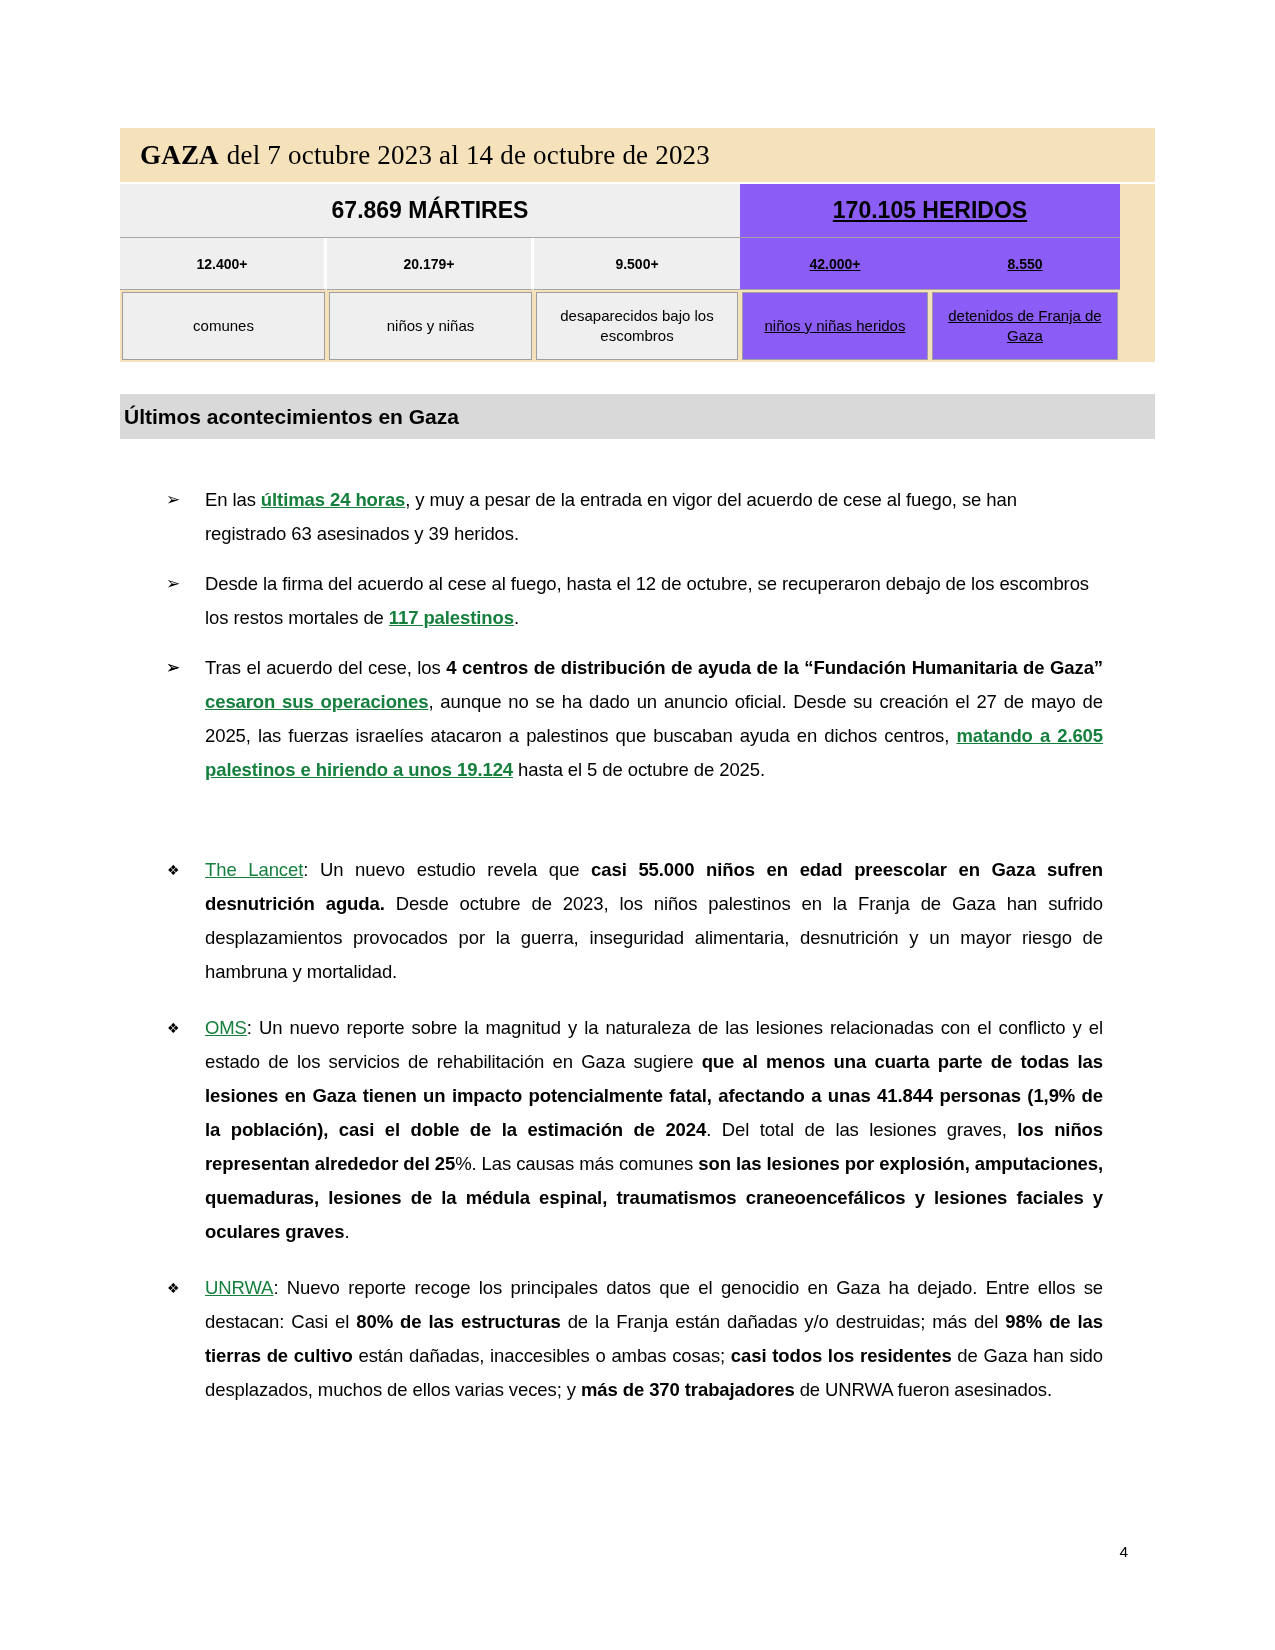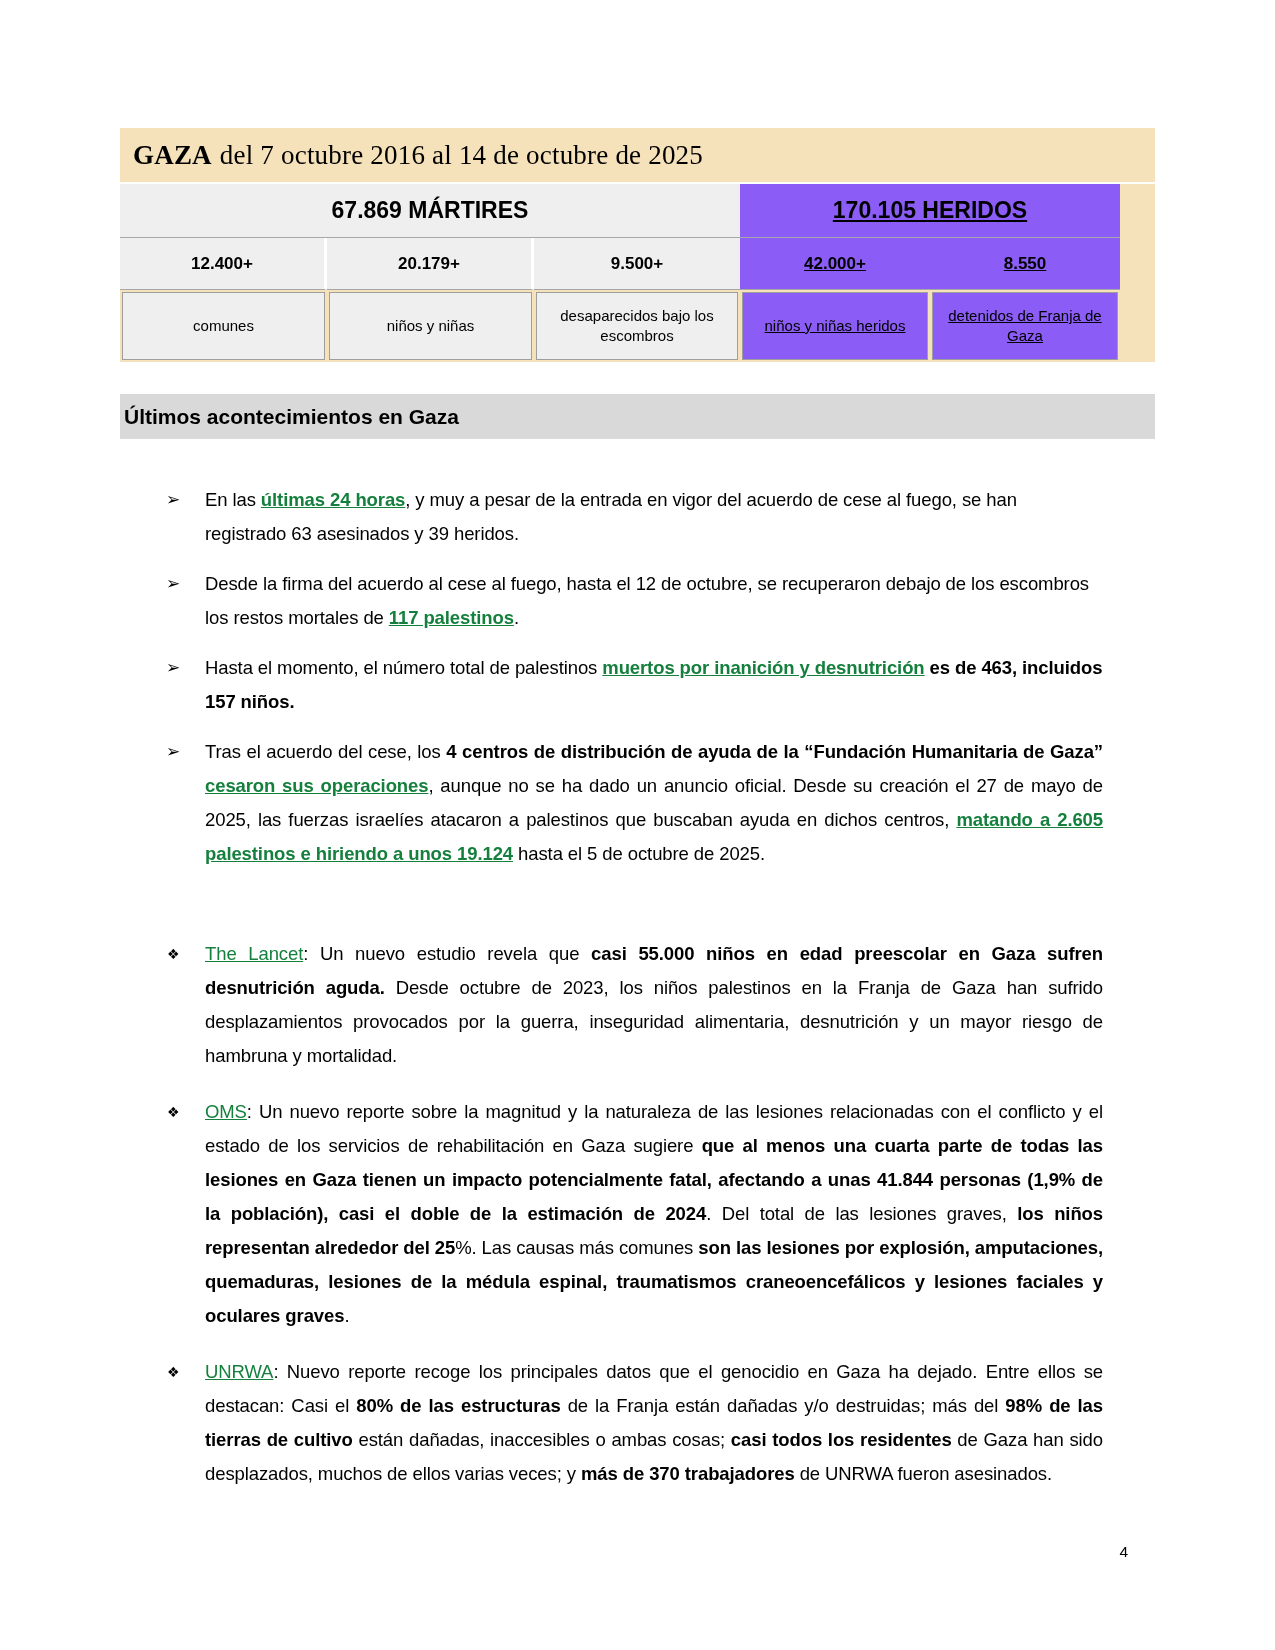--- a/index.html
+++ b/index.html
@@ -1,31 +1,31 @@
 <!DOCTYPE html>
 <html><head>
 <meta charset="utf-8">
 <style>
   html,body{margin:0;padding:0;background:#fff;}
   .page{position:relative;width:1275px;height:1650px;background:#ffffff;overflow:hidden;
         font-family:"Liberation Sans",sans-serif;color:#000;box-sizing:border-box;
         padding:128px 120px 0 120px;}
   
   .hero{width:1035px;background:#f5e1ba;}
-  .hero-title{height:54px;display:flex;align-items:center;padding-left:13px;
+  .hero-title{height:54px;display:flex;align-items:center;padding-left:20px;
               border-bottom:2px solid #ffffff;
               font-family:"Liberation Serif",serif;font-size:27px;letter-spacing:.2px;}
   .hero-title .t-strong{font-weight:700;margin-right:8px;}
   .stats-grid{display:grid;grid-template-columns:207px 207px 206px 190px 190px 35px;
               grid-template-rows:54px 52px 72px;}
   .cell{display:flex;align-items:center;justify-content:center;text-align:center;box-sizing:border-box;}
   .g-gray{background:#efefef;}
   .g-white{background:#8b5cf6;text-decoration:underline;}
   .group{font-weight:700;font-size:23px;border-bottom:1px solid #a6a6a6;}
-  .value{font-weight:700;font-size:17px;border-bottom:1px solid #a6a6a6;}
+  .value{font-weight:700;font-size:14px;border-bottom:1px solid #a6a6a6;}
   .value.sep{border-right:3px solid #ffffff;}
   .label-cell{font-size:15px;line-height:20px;margin:2px;border:1px solid #9e9e9e;padding:2px 8px;}
   .spacer{background:transparent;}
   
   .section-bar{width:1035px;height:45px;margin-top:32px;background:#d9d9d9;
                display:flex;align-items:center;padding-left:4px;box-sizing:border-box;
                font-size:21px;font-weight:700;}
   
   ul{list-style:none;margin:0;padding:0;}
   .arrow-list{margin-top:44px;}
@@ -43,21 +43,21 @@
   .page-number{position:absolute;right:147px;top:1543px;font-size:15.5px;}
 </style>
 </head>
 <body>
 
 <div class="page">
 
   <div class="hero">
     <div class="hero-title">
       <span class="t-strong">GAZA</span>
-      <span class="t-rest">del 7 octubre 2016 al 14 de octubre de 2025</span>
+      <span class="t-rest">del 7 octubre 2023 al 14 de octubre de 2023</span>
     </div>
     <div class="stats-grid">
 
       <div class="cell group g-gray" style="grid-column:1 / span 3;">67.869 MÁRTIRES</div>
       <div class="cell group g-white" style="grid-column:4 / span 2;">170.105 HERIDOS</div>
       <div class="spacer"></div>
 
       <div class="cell value g-gray sep">12.400+</div>
       <div class="cell value g-gray sep">20.179+</div>
       <div class="cell value g-gray">9.500+</div>
@@ -80,21 +80,20 @@
     <li>
       <span class="marker">➢</span>
       <span class="ptext"><span>En las </span><span class="seg-l seg-b">últimas 24 horas</span><span>, y muy a pesar de la entrada en vigor del acuerdo de cese al fuego, se han registrado 63 asesinados y 39 heridos.</span></span>
     </li>
     <li>
       <span class="marker">➢</span>
       <span class="ptext"><span>Desde la firma del acuerdo al cese al fuego, hasta el 12 de octubre, se recuperaron debajo de los escombros los restos mortales de </span><span class="seg-l seg-b">117 palestinos</span><span>.</span></span>
     </li>
     <li>
       <span class="marker">➢</span>
-      <span class="ptext"><span>Hasta el momento, el número total de palestinos </span><span class="seg-l seg-b">muertos por inanición y desnutrición</span><span> </span><span class="seg-b">es de 463, incluidos 157 niños.</span></span>
     </li>
     <li class="just">
       <span class="marker">➢</span>
       <span class="ptext"><span>Tras el acuerdo del cese, los </span><span class="seg-b">4 centros de distribución de ayuda de la “Fundación Humanitaria de Gaza”</span><span> </span><span class="seg-l seg-b">cesaron sus operaciones</span><span>, aunque no se ha dado un anuncio oficial. Desde su creación el 27 de mayo de 2025, las fuerzas israelíes atacaron a palestinos que buscaban ayuda en dichos centros, </span><span class="seg-l seg-b">matando a 2.605 palestinos e hiriendo a unos 19.124</span><span> hasta el 5 de octubre de 2025.</span></span>
     </li>
   </ul>
 
   <ul class="diamond-list">
     <li class="just">
       <span class="marker diamond">❖</span>

